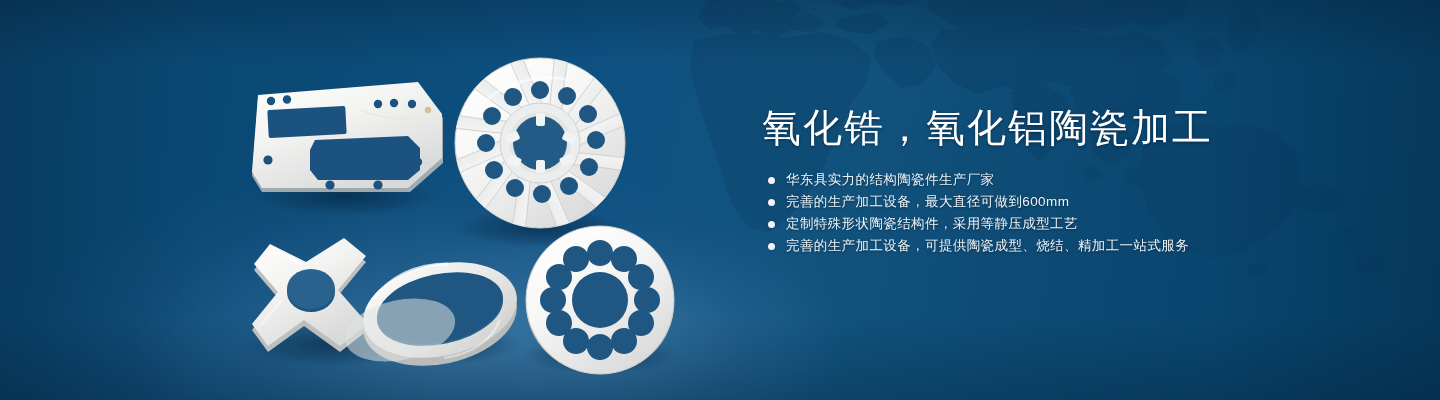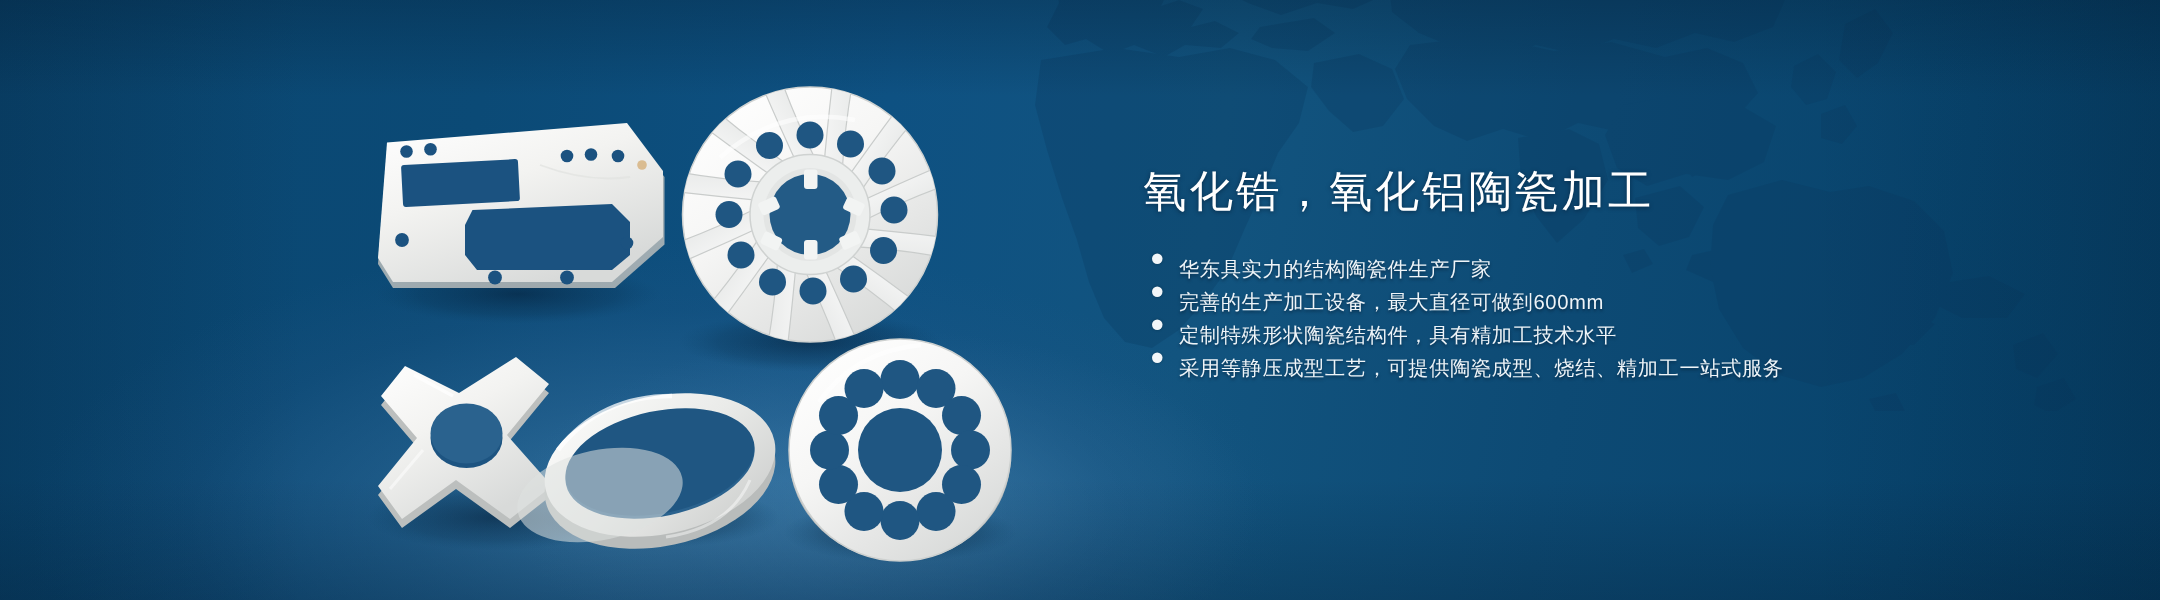--- a/index.html
+++ b/index.html
@@ -83,35 +83,36 @@
 
   
   .copy {
     position: absolute;
     left: 762px;
     top: 108px;
     width: 600px;
   }
   .headline {
     margin: 0;
-    font-size: 29px;
+    font-size: 39px;
     font-weight: 400;
     letter-spacing: 2px;
     color: #ffffff;
     line-height: 40px;
     text-shadow: 0 1px 3px rgba(0,20,40,0.55);
     white-space: nowrap;
   }
   .bullets {
     list-style: none;
     margin: 21px 0 0 0;
     padding: 0;
   }
   .bullet {
     display: flex;
+    align-items: center;
     height: 22px;
     margin-bottom: 0px;
   }
   .dot {
     flex: 0 0 auto;
     width: 7px;
     height: 7px;
     border-radius: 50%;
     background: #f2f6f9;
     margin-right: 11px;
@@ -384,22 +385,22 @@
       <li class="bullet">
         <span class="dot"></span>
         <span class="bullet-text">华东具实力的结构陶瓷件生产厂家</span>
       </li>
       <li class="bullet">
         <span class="dot"></span>
         <span class="bullet-text">完善的生产加工设备，最大直径可做到600mm</span>
       </li>
       <li class="bullet">
         <span class="dot"></span>
-        <span class="bullet-text">定制特殊形状陶瓷结构件，具有精加工技术水平</span>
+        <span class="bullet-text">定制特殊形状陶瓷结构件，采用等静压成型工艺</span>
       </li>
       <li class="bullet">
         <span class="dot"></span>
-        <span class="bullet-text">采用等静压成型工艺，可提供陶瓷成型、烧结、精加工一站式服务</span>
+        <span class="bullet-text">完善的生产加工设备，可提供陶瓷成型、烧结、精加工一站式服务</span>
       </li>
     </ul>
 
   </div>
 </div>
 
 </body></html>

